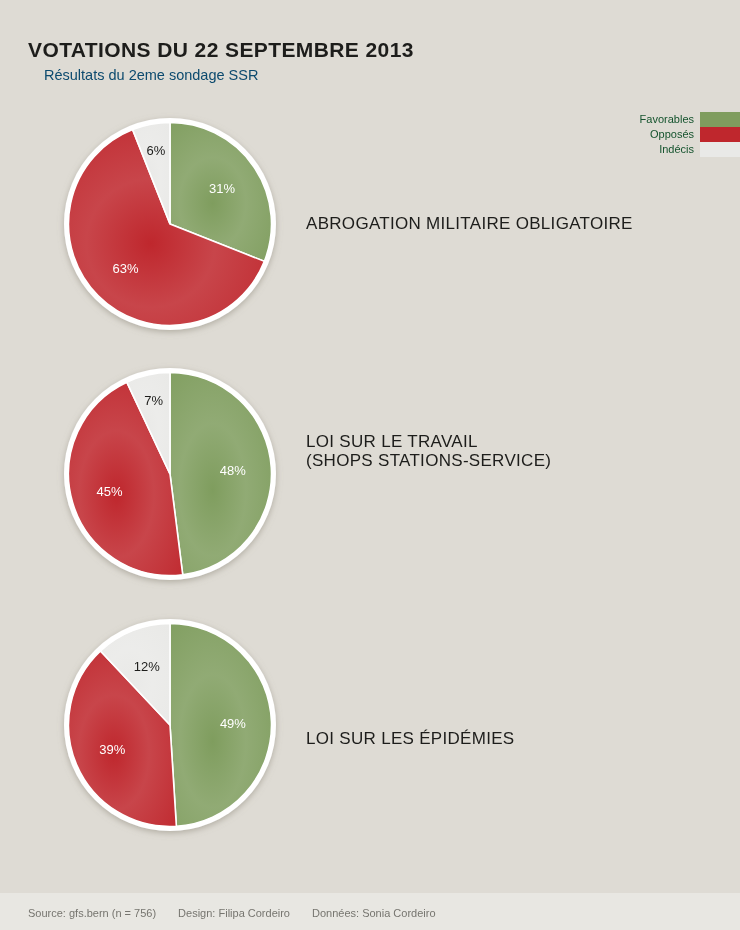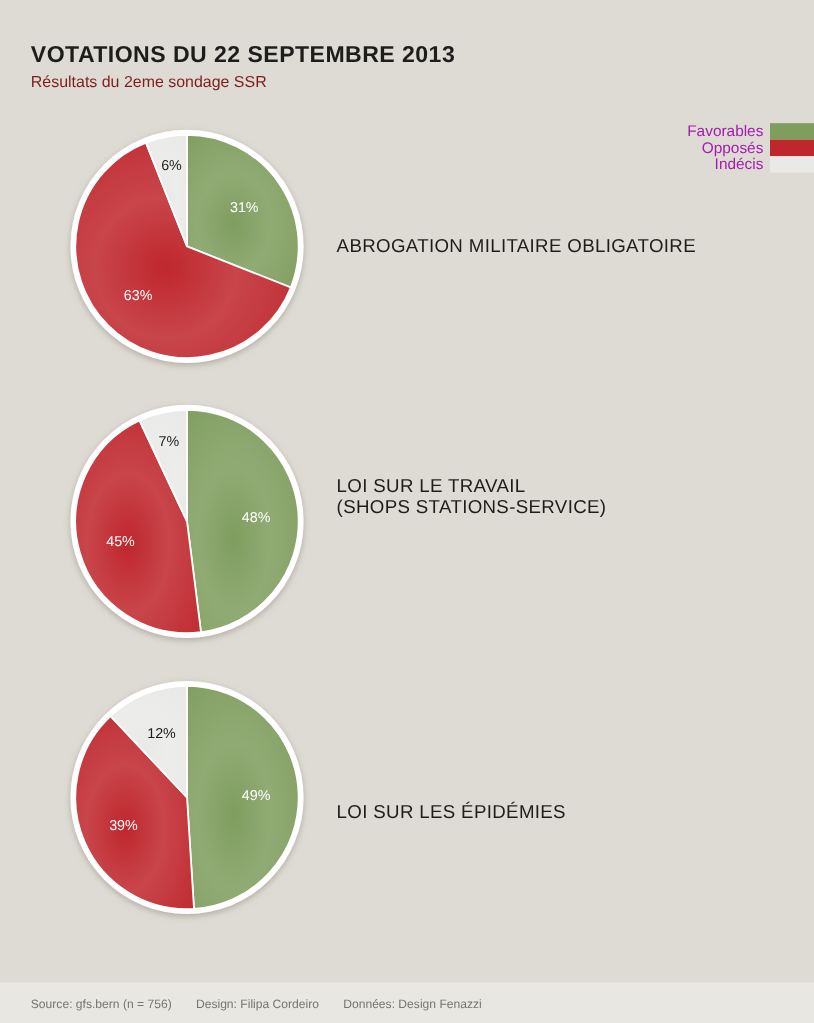--- a/index.html
+++ b/index.html
@@ -27,41 +27,41 @@
     font-size: 21px;
     font-weight: bold;
     letter-spacing: 0.4px;
     color: #1d1d1b;
     margin: 0;
     line-height: 1.1;
   }
   #subtitle {
     font-size: 14.5px;
     font-weight: normal;
-    color: #7f1d1d;
-    margin: 7px 0 0 0;
+    color: #0c4a6e;
+    margin: 7px 0 0 16px;
     line-height: 1.1;
   }
 
   
   #legend {
     position: absolute;
     right: 0;
     top: 112px;
     width: 150px;
   }
   .legend-row {
     display: flex;
     align-items: center;
     justify-content: flex-end;
     height: 15px;
   }
   .legend-label {
-    font-size: 14px;
-    color: #a21caf;
+    font-size: 11px;
+    color: #14532d;
     text-align: right;
     padding-right: 6px;
     line-height: 15px;
     white-space: nowrap;
   }
   .legend-swatch {
     width: 40px;
     height: 15px;
     display: block;
   }
@@ -250,13 +250,13 @@
           <text x="86.83392189955327" y="51.48916574305232" text-anchor="middle" dominant-baseline="central" class="slice-label" fill="#1d1d1b">12%</text>
         </svg>
       </div>
       <div class="chart-label" style="top: 90px; margin-top: 24px;">
         <div>LOI SUR LES ÉPIDÉMIES</div>
       </div>
     </div>
   </div>
 
 <div id="footer-band"></div>
-<div id="footer-text"><span class="credit">Source: gfs.bern (n = 756)</span><span class="credit">Design: Filipa Cordeiro</span><span class="credit">Données: Design Fenazzi</span></div>
+<div id="footer-text"><span class="credit">Source: gfs.bern (n = 756)</span><span class="credit">Design: Filipa Cordeiro</span><span class="credit">Données: Sonia Cordeiro</span></div>
 
 </body></html>

